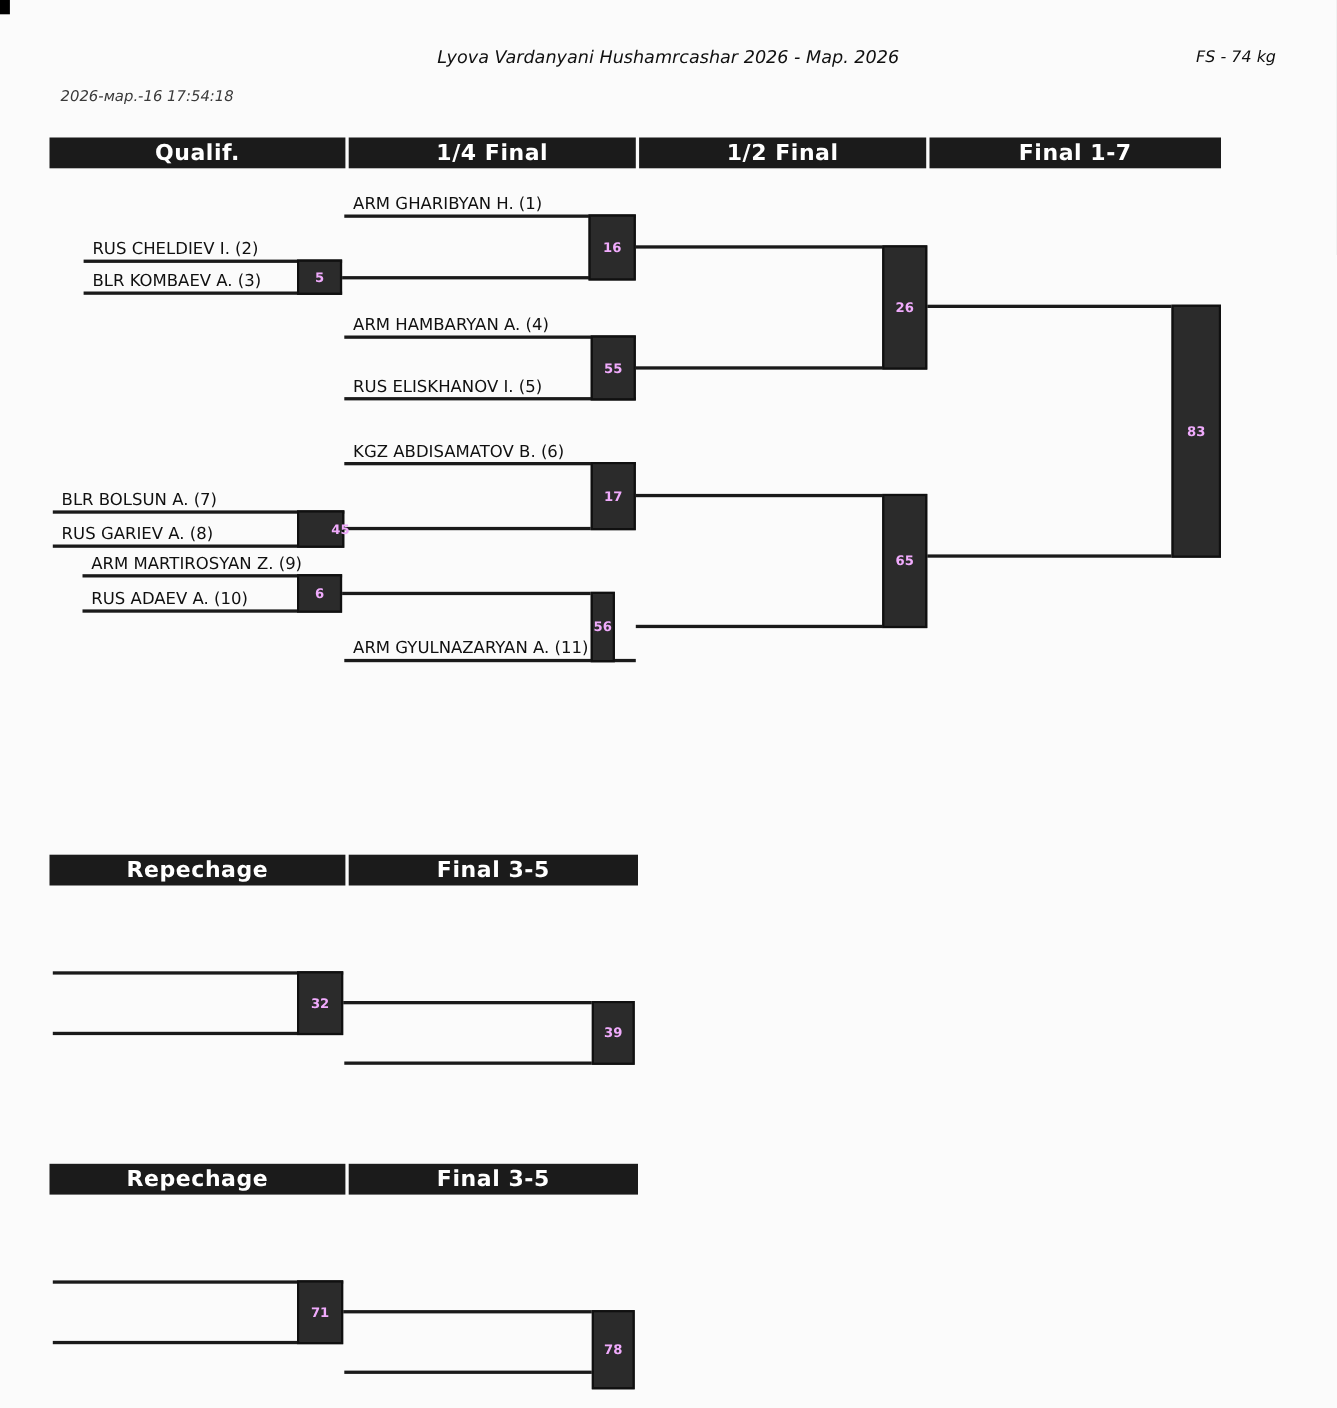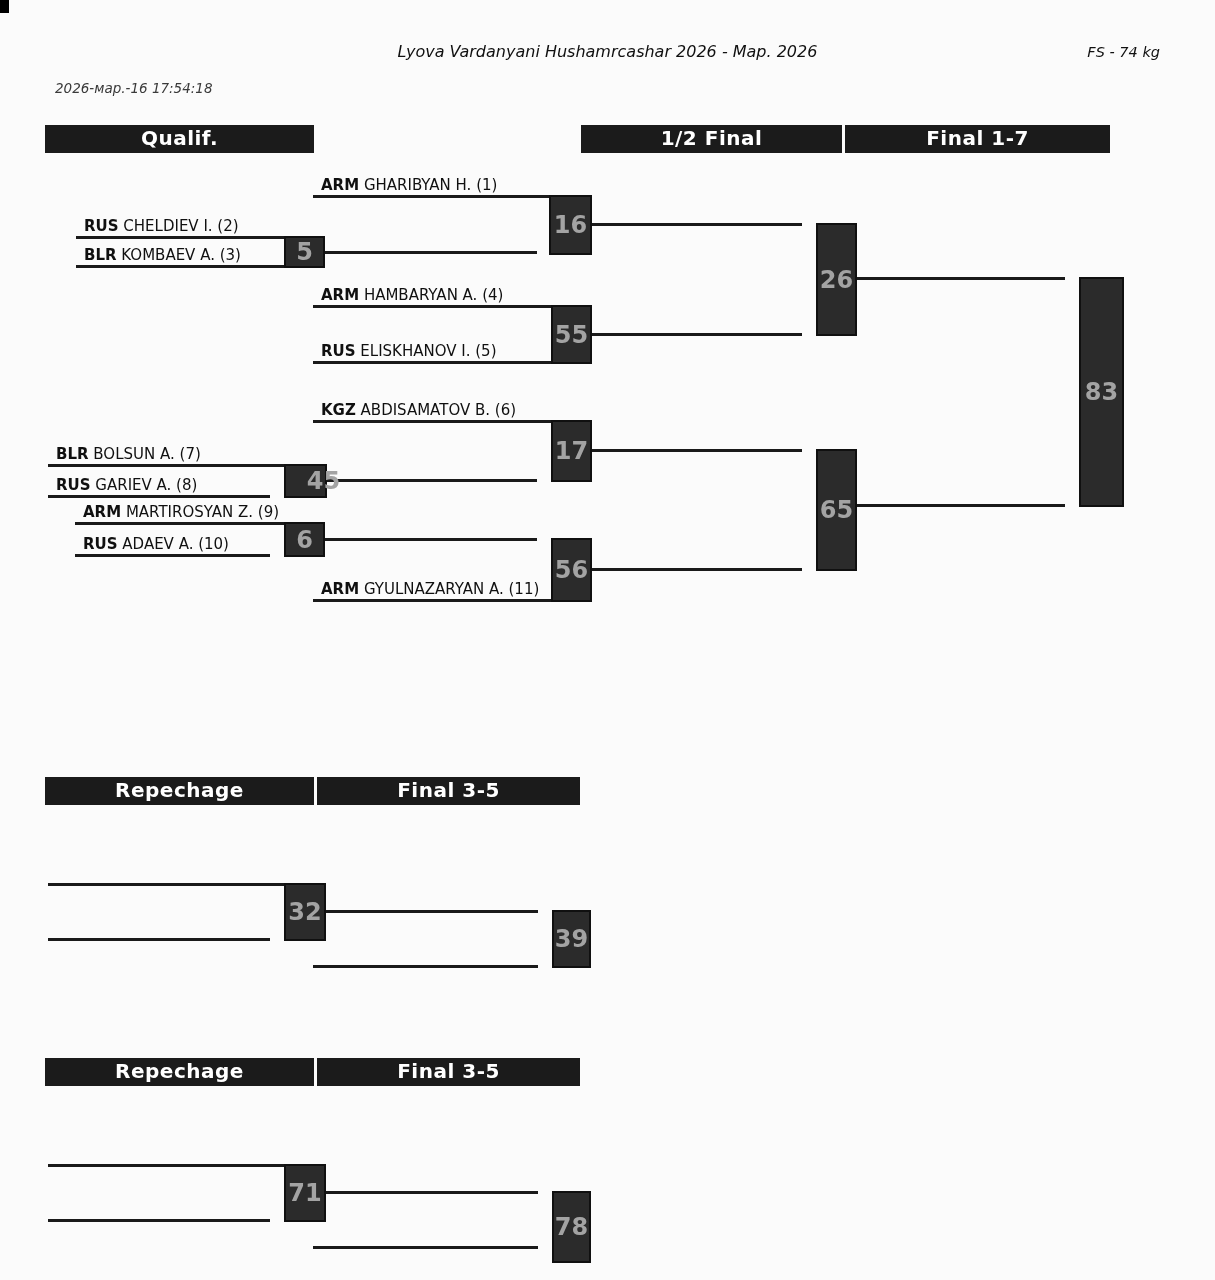--- a/index.html
+++ b/index.html
@@ -17,39 +17,40 @@
   .colhead{
     position:absolute;height:28px;background:#1b1b1b;color:#fff;
     font-weight:bold;font-size:20px;text-align:center;line-height:27px;
     letter-spacing:.5px;
   }
   .pline{position:absolute;height:3px;background:#1a1a1a;z-index:1;}
   .plabel{
     position:absolute;left:8px;bottom:4px;white-space:nowrap;
     font-size:15px;color:#101010;z-index:1;
   }
-  .plabel b{font-weight:bold;text-align:right;}
+  .plabel b{font-weight:normal;text-align:right;}
   .mbox{
     position:absolute;background:#2b2b2b;border:2px solid #101010;box-sizing:border-box;
-    color:#a3a3a3;font-weight:bold;font-size:24px;
-    display:flex;align-items:center;justify-content:center;z-index:3;margin-left:14px;
+    color:#f0abfc;font-weight:bold;font-size:12px;
+    display:flex;align-items:center;justify-content:center;z-index:3;
   }
 </style>
 </head>
 <body>
 
 <div class="page">
 
   <div class="corner-mark"></div>
 
   <div class="hdr-text hdr-timestamp">2026-мар.-16 17:54:18</div>
   <div class="hdr-text hdr-title">Lyova Vardanyani Hushamrcashar 2026 - Map. 2026</div>
   <div class="hdr-text hdr-weight">FS - 74 kg</div>
 
   <div class="colhead" style="left:45px;top:125px;width:269px;">Qualif.</div>
+  <div class="colhead" style="left:317px;top:125px;width:261px;">1/4 Final</div>
   <div class="colhead" style="left:581px;top:125px;width:261px;">1/2 Final</div>
   <div class="colhead" style="left:845px;top:125px;width:265px;">Final 1-7</div>
 
   <div class="pline" style="left:313px;top:195px;width:265px;">
     <div class="plabel"><b>ARM</b> <span>GHARIBYAN H. (1)</span></div>
   </div>
   <div class="pline" style="left:313px;top:305px;width:265px;">
     <div class="plabel"><b>ARM</b> <span>HAMBARYAN A. (4)</span></div>
   </div>
   <div class="pline" style="left:313px;top:361px;width:265px;">
@@ -90,21 +91,21 @@
   <div class="pline" style="left:578px;top:568px;width:224px;"></div>
   <div class="pline" style="left:843px;top:277px;width:222px;"></div>
   <div class="pline" style="left:843px;top:504px;width:222px;"></div>
 
   <div class="mbox" style="left:270px;top:236px;width:41px;height:32px;">5</div>
   <div class="mbox" style="left:270px;top:464px;width:43px;height:34px;padding-left:36px;">45</div>
   <div class="mbox" style="left:270px;top:522px;width:41px;height:35px;">6</div>
   <div class="mbox" style="left:535px;top:195px;width:43px;height:60px;">16</div>
   <div class="mbox" style="left:537px;top:305px;width:41px;height:59px;">55</div>
   <div class="mbox" style="left:537px;top:420px;width:41px;height:62px;">17</div>
-  <div class="mbox" style="left:537px;top:538px;width:41px;height:64px;">56</div>
+  <div class="mbox" style="left:537px;top:538px;width:22px;height:64px;">56</div>
   <div class="mbox" style="left:802px;top:223px;width:41px;height:113px;">26</div>
   <div class="mbox" style="left:802px;top:449px;width:41px;height:122px;">65</div>
   <div class="mbox" style="left:1065px;top:277px;width:45px;height:230px;">83</div>
 
   <div class="colhead" style="left:45px;top:777px;width:269px;">Repechage</div>
   <div class="colhead" style="left:317px;top:777px;width:263px;">Final 3-5</div>
   <div class="pline" style="left:48px;top:883px;width:264px;"></div>
   <div class="pline" style="left:48px;top:938px;width:222px;"></div>
   <div class="pline" style="left:312px;top:910px;width:226px;"></div>
   <div class="pline" style="left:313px;top:965px;width:225px;"></div>

